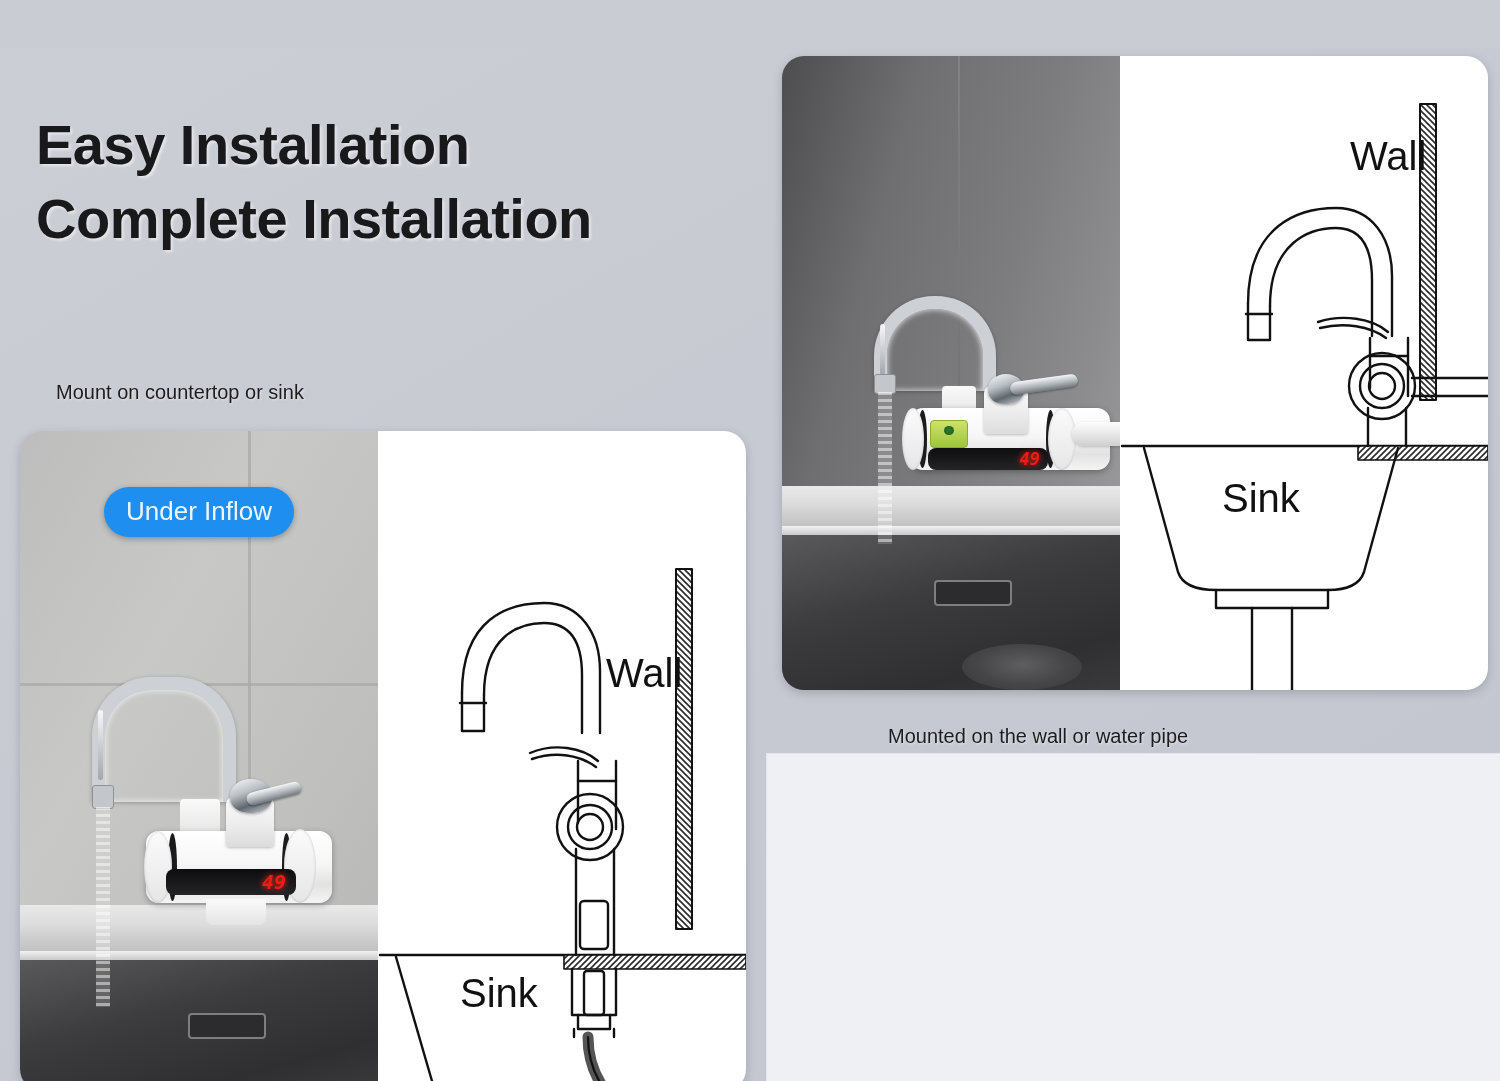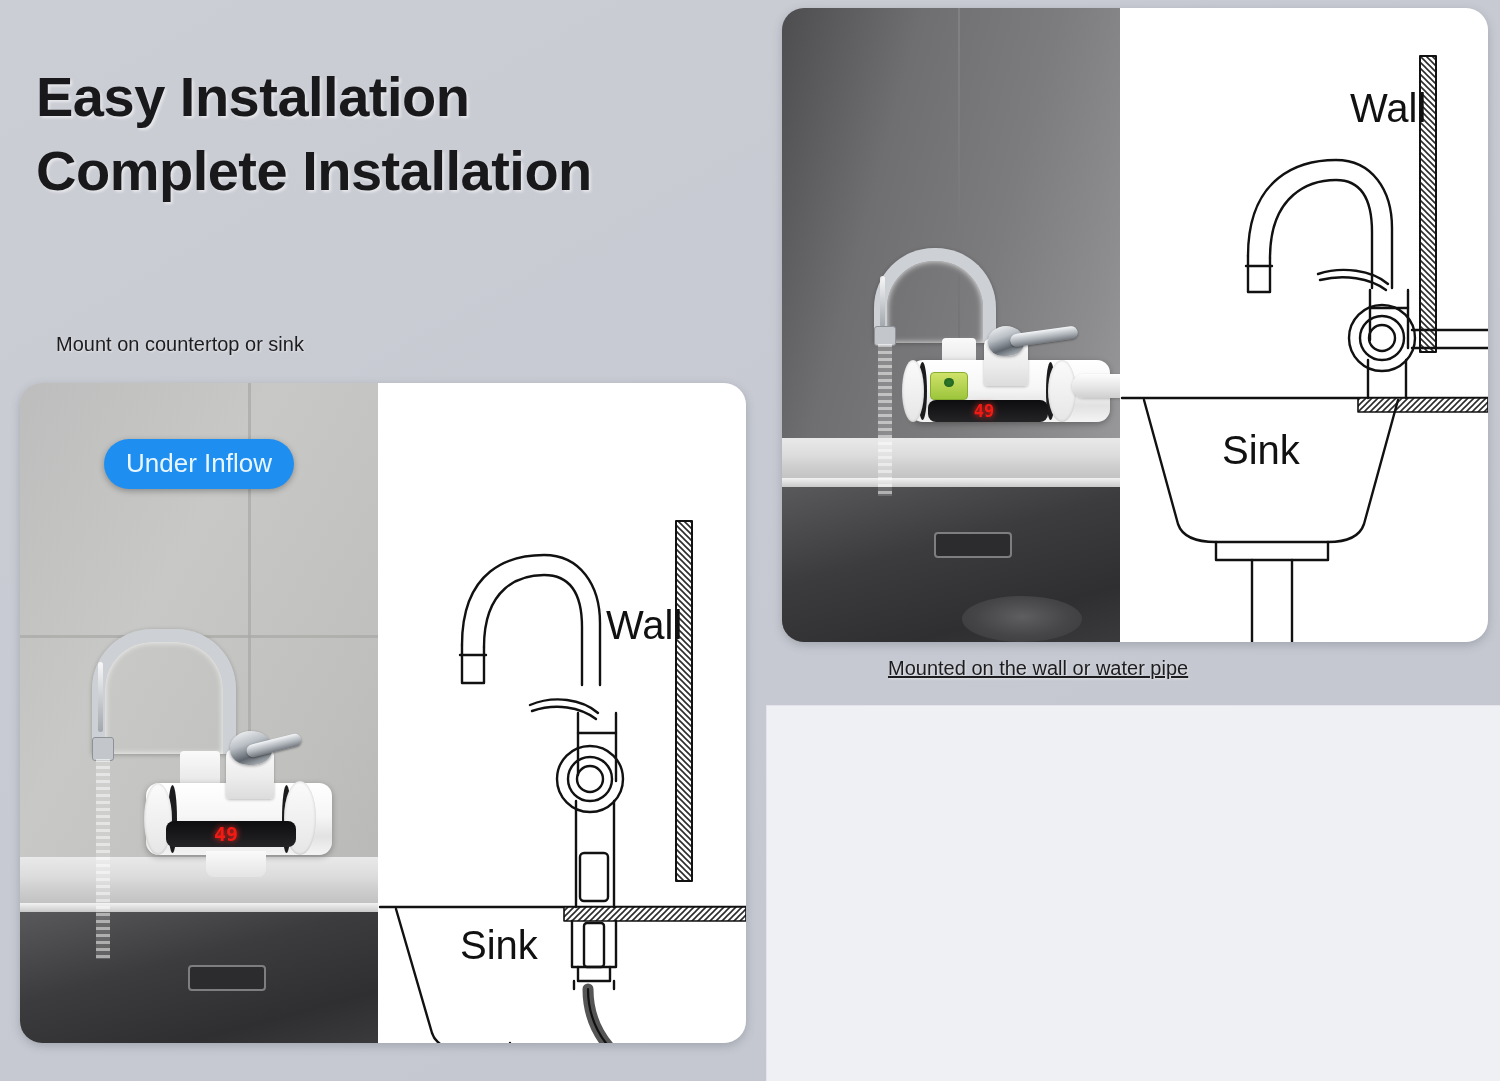--- a/index.html
+++ b/index.html
@@ -3,33 +3,33 @@
 <meta charset="utf-8">
 <style>
   html,body{margin:0;padding:0;}
   body{
     width:1500px;height:1081px;
     background:#c9ccd3;
     font-family:"Liberation Sans","DejaVu Sans",sans-serif;
     overflow:hidden;position:relative;
   }
   .stage{position:absolute;inset:0;
-    background:linear-gradient(150deg,#ccced5 0%,#c7cad2 45%,#c3c6ce 100%);}
+    background:linear-gradient(150deg,#ccced5 0%,#c7cad2 45%,#c3c6ce 100%);margin-top:48px;}
 
   
   .headline{position:absolute;left:36px;top:60px;width:720px;
     font-size:56px;line-height:1.32;font-weight:700;color:#19191c;
     letter-spacing:-0.5px;font-stretch:condensed;
     text-shadow:2px 2px 3px rgba(255,255,255,.55);}
   .headline span{display:block;white-space:nowrap;}
 
   .caption{position:absolute;font-size:20px;color:#1d1d20;font-weight:400;
     text-shadow:1px 1px 2px rgba(255,255,255,.5);white-space:nowrap;}
   #cap-left{left:56px;top:333px;}
-  #cap-right{left:888px;top:657px;text-decoration:underline;}
+  #cap-right{left:888px;top:677px;}
 
   
   .card{position:absolute;border-radius:22px;overflow:hidden;
     box-shadow:0 3px 10px rgba(70,75,90,.28);}
   #card-top{left:782px;top:8px;width:706px;height:634px;}
   #card-bottom{left:20px;top:383px;width:726px;height:660px;}
 
   .card .photo{position:absolute;left:0;top:0;bottom:0;overflow:hidden;}
   .card .diagram{position:absolute;top:0;bottom:0;right:0;background:#fff;overflow:hidden;}
   #card-top .photo{width:338px;}
@@ -80,21 +80,21 @@
 
   .fa-body{position:absolute;border-radius:13px;
     background:linear-gradient(180deg,#ffffff 0%,#f6f6f6 46%,#e2e2e2 74%,#f4f4f4 100%);
     box-shadow:0 2px 6px rgba(0,0,0,.3);}
   .fa-cap{position:absolute;border-radius:50%;
     background:linear-gradient(180deg,#fbfbfb,#e6e6e6);
     box-shadow:inset 0 0 3px rgba(0,0,0,.2);}
   .fa-ring{position:absolute;border-radius:50%;background:#1b1b1d;}
   .fa-screen{position:absolute;border-radius:8px;
     background:linear-gradient(180deg,#0d0d0f,#242427);
-    display:flex;align-items:center;justify-content:center;}
+    display:flex;align-items:center;justify-content:flex-end;font-style:italic;}
   .fa-led{color:#f41a14;font-family:"DejaVu Sans Mono","Liberation Mono",monospace;
     font-weight:700;text-shadow:0 0 6px #ff2a22;}
   .fa-label{position:absolute;border-radius:4px;
     background:linear-gradient(180deg,#cfe26a,#9dc53c);
     border:1px solid #87ae2f;}
   .fa-label::after{content:"";position:absolute;left:50%;top:18%;
     width:26%;height:34%;margin-left:-13%;border-radius:50%;
     background:radial-gradient(circle,#2f7a2a,#1d5c1c);}
   .fa-valve{position:absolute;border-radius:7px 7px 4px 4px;
     background:linear-gradient(180deg,#fafafa,#ededed 55%,#dcdcdc);

